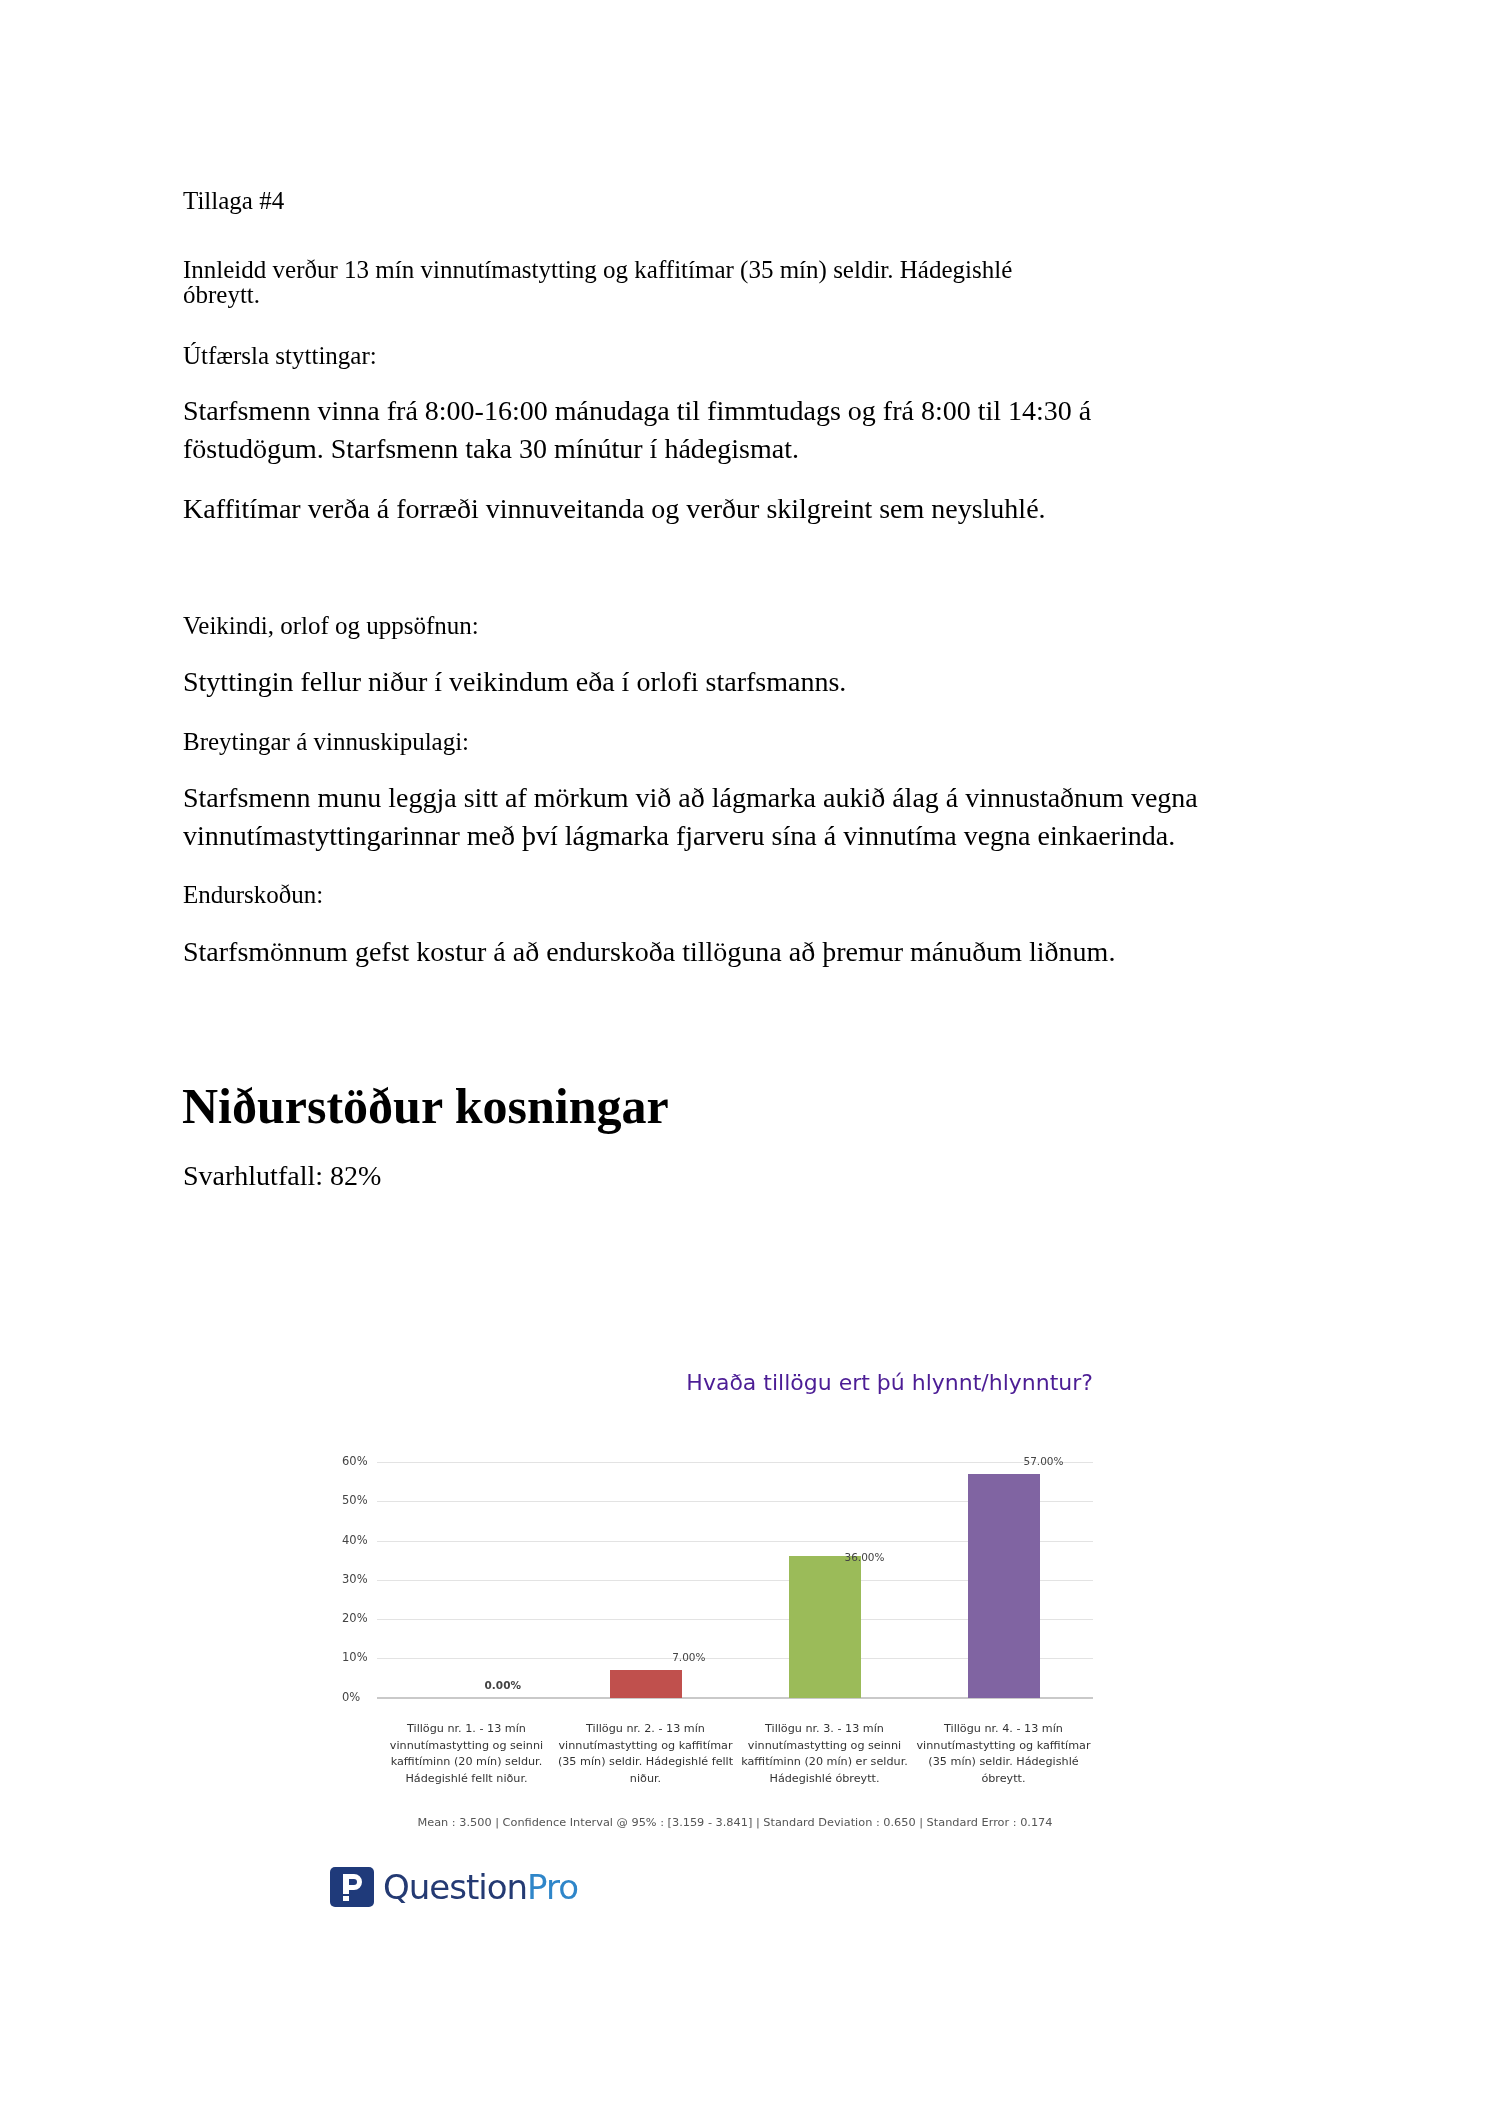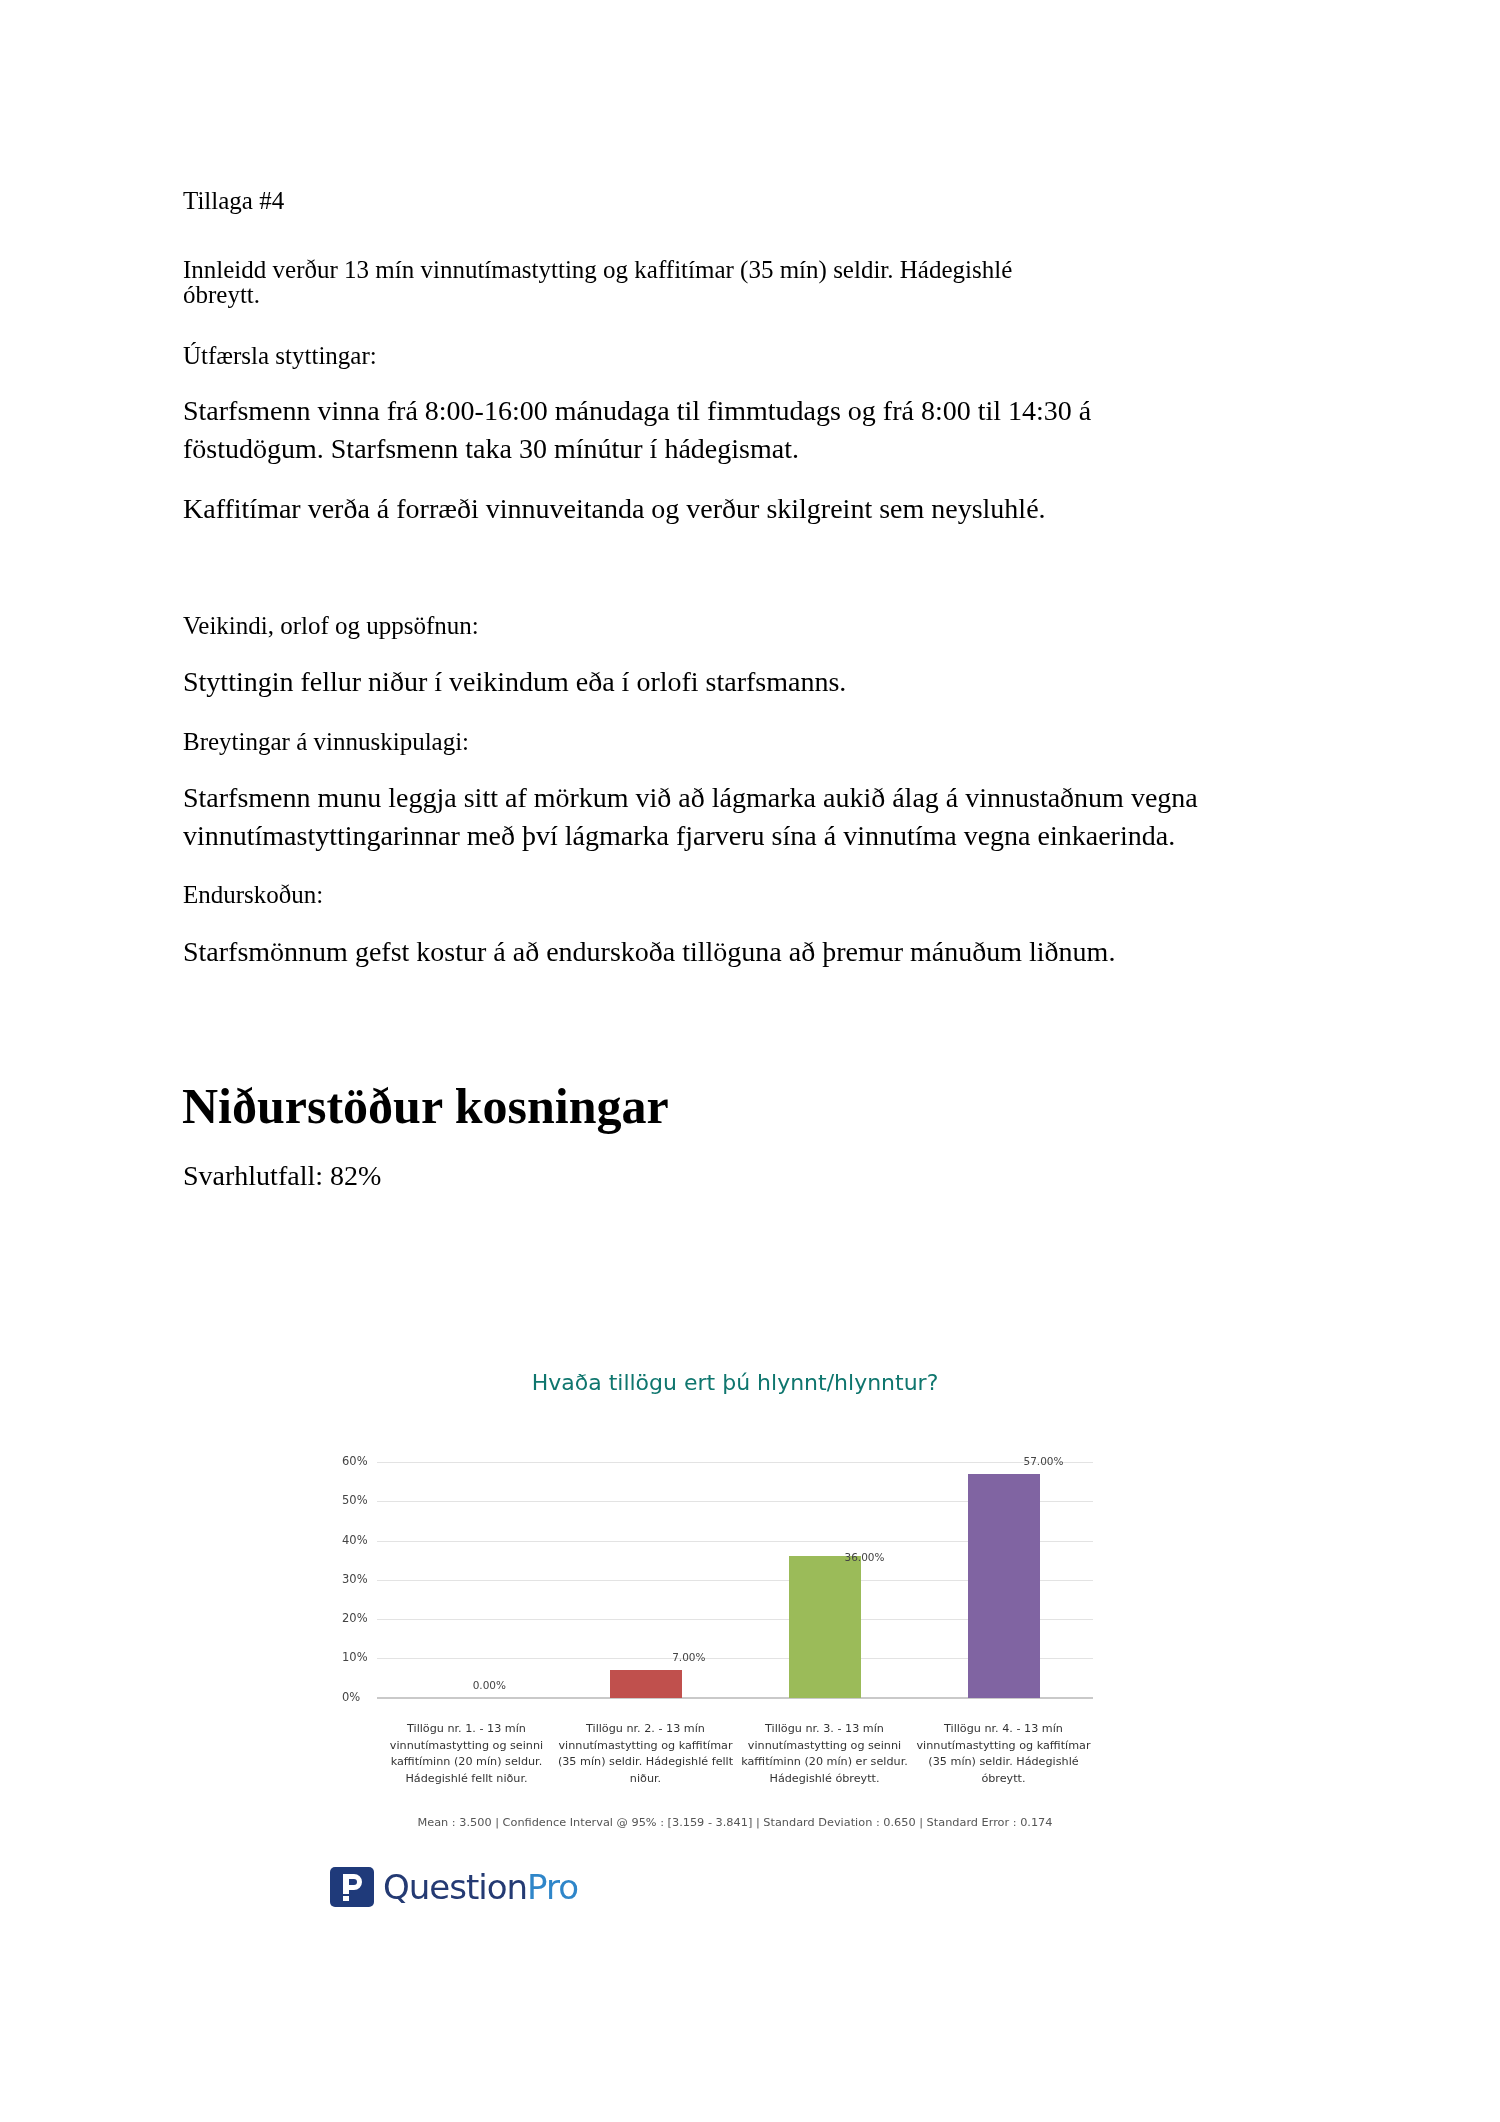--- a/index.html
+++ b/index.html
@@ -4,22 +4,22 @@
 <style>
   html, body { margin: 0; padding: 0; background: #ffffff; }
   body { width: 1500px; height: 2122px; position: relative; overflow: hidden; color: #000; }
   .abs { position: absolute; white-space: nowrap; }
   .h3 { font-family: "Liberation Serif", serif; font-weight: normal; font-size: 25px; left: 183px; line-height: 37px; }
   .p { font-family: "Liberation Serif", serif; font-size: 28px; left: 183px; line-height: 38px; }
   .h1 { font-family: "Liberation Serif", serif; font-weight: bold; font-size: 50px; left: 182px; }
 
   
   #chart { position: absolute; left: 0; top: 0; width: 1500px; height: 2122px; pointer-events: none; }
-  .chart-title { position: absolute; left: 377px; width: 716px; top: 1370px; text-align: center;
-    font-family: "DejaVu Sans", sans-serif; font-size: 22px; color: #0f766e; }
+  .chart-title { position: absolute; left: 377px; width: 716px; top: 1370px; text-align: right;
+    font-family: "DejaVu Sans", sans-serif; font-size: 22px; color: #4c1d95; }
   .ytick { position: absolute; left: 342px; width: 38px; text-align: left;
     font-family: "DejaVu Sans", sans-serif; font-size: 11.5px; color: #444; }
   .grid { position: absolute; left: 377px; width: 716px; height: 1px; background: #e3e3e3; }
   .axis { position: absolute; left: 377px; width: 716px; height: 2px; background: #c9c9c9; top: 1697px; }
   .bar { position: absolute; width: 72px; }
   .barlabel { position: absolute; width: 120px; text-align: right;
     font-family: "DejaVu Sans", sans-serif; font-size: 10.5px; color: #444; }
   .xlabel { position: absolute; top: 1721px; width: 179px; text-align: center;
     font-family: "DejaVu Sans", sans-serif; font-size: 11.2px; line-height: 16.5px; color: #333; white-space: normal; }
   .stats { position: absolute; left: 377px; top: 1816px; width: 716px; text-align: center;
@@ -69,21 +69,21 @@
   <div class="ytick" style="top:1454px">60%</div>
   <div class="ytick" style="top:1493px">50%</div>
   <div class="ytick" style="top:1533px">40%</div>
   <div class="ytick" style="top:1572px">30%</div>
   <div class="ytick" style="top:1611px">20%</div>
   <div class="ytick" style="top:1650px">10%</div>
   <div class="ytick" style="top:1690px">0%</div>
 
   <div id="bars">
       <div class="bar" style="left: 430.5px; top: 1698px; height: 0px; background: rgb(79, 129, 189);"></div>
-      <div class="barlabel" style="left: 386px; top: 1679px;">0.00%</div>
+      <div class="barlabel" style="left: 401px; top: 1679px; font-weight: bold;">0.00%</div>
       <div class="bar" style="left: 609.5px; top: 1670.47px; height: 27.5333px; background: rgb(192, 80, 77);"></div>
       <div class="barlabel" style="left: 585.5px; top: 1651.47px;">7.00%</div>
       <div class="bar" style="left: 788.5px; top: 1556.4px; height: 141.6px; background: rgb(155, 187, 89);"></div>
       <div class="barlabel" style="left: 764.5px; top: 1537.4px; margin-top: 14px;">36.00%</div>
       <div class="bar" style="left: 967.5px; top: 1473.8px; height: 224.2px; background: rgb(128, 100, 162);"></div>
       <div class="barlabel" style="left: 943.5px; top: 1454.8px;">57.00%</div>
     </div>
 
   <div class="xlabel" style="left:377px">Tillögu nr. 1.  - 13 mín vinnutímastytting og seinni kaffitíminn (20 mín) seldur. Hádegishlé fellt niður.</div>
   <div class="xlabel" style="left:556px">Tillögu nr. 2.  - 13 mín vinnutímastytting og kaffitímar (35 mín) seldir. Hádegishlé fellt niður.</div>

